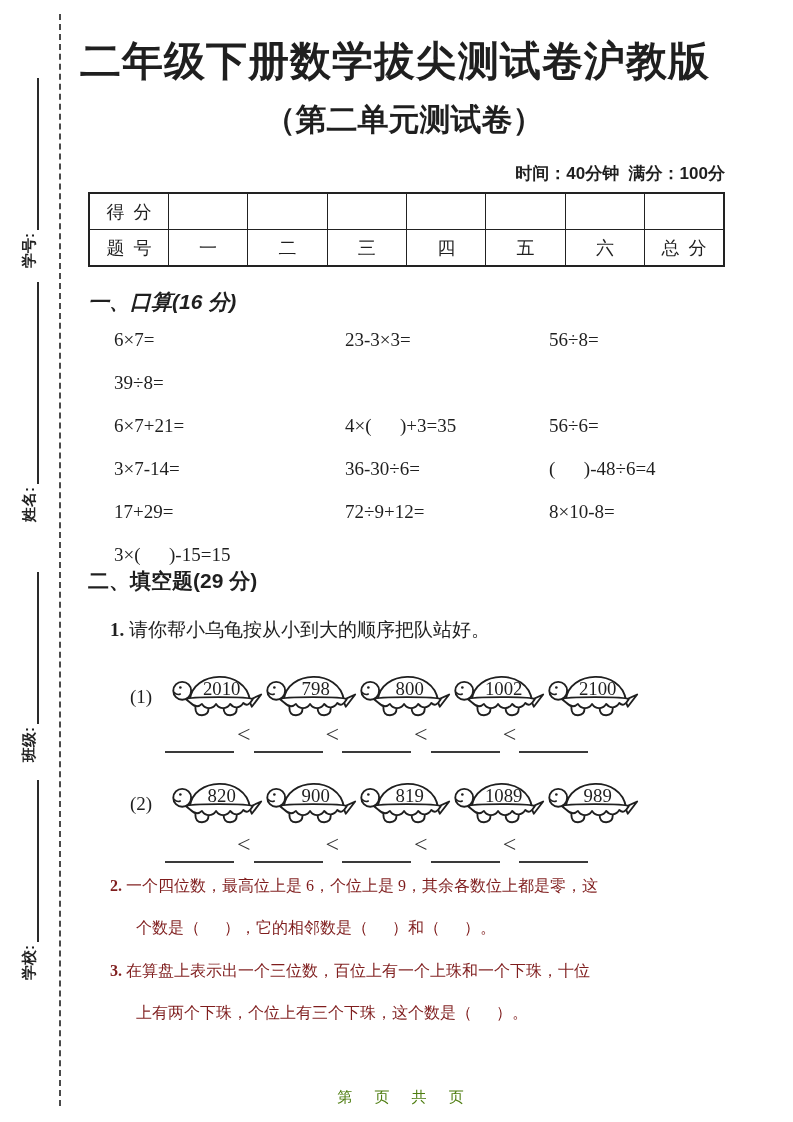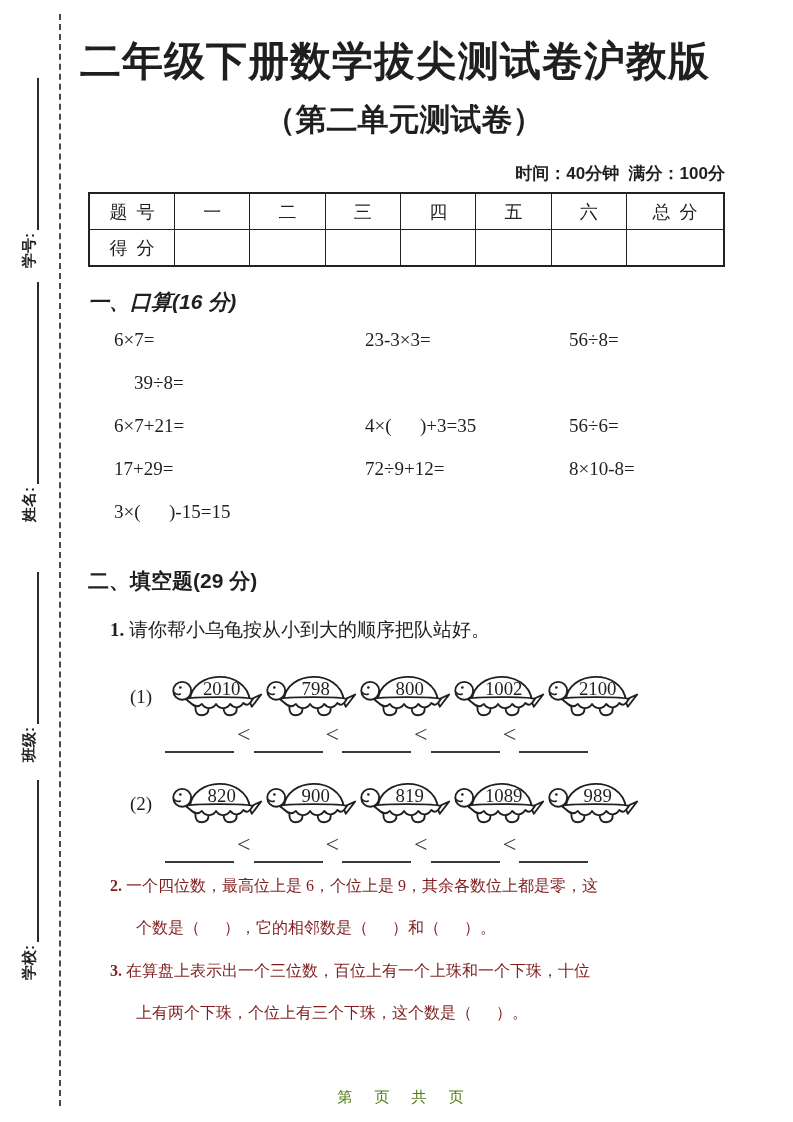--- a/index.html
+++ b/index.html
@@ -35,21 +35,21 @@
   table.score { border:2.5px solid #222; }
   td.c0 { width:84px; } td.c7 { width:96px; }
 
   .sec-heading { position:absolute; left:88px; font-size:21px; font-weight:bold; white-space:pre; }
   .sec1 { top:288px;font-style:italic; } .sec2 { top:567px; }
 
   .problems { position:absolute; top:318px; left:114px; width:616px;
               font-family:"Liberation Serif", serif; font-size:19px; }
   .prow { display:flex; height:43px; align-items:center; }
   .pcell { white-space:pre; }
-  .pc0 { width:231px; } .pc1 { width:204px;margin-left:20px; } .pc2 { flex:1; }
+  .pc0 { width:231px; } .pc1 { width:204px; } .pc2 { flex:1; }
 
   .q-stem { position:absolute; left:110px; font-family:"Liberation Serif", serif;
             font-size:19px; white-space:pre; }
   .q1stem { top:617px; }
   .qnum { font-weight:bold; }
 
   .turtle-row { position:absolute; left:130px; width:610px; display:flex; align-items:flex-end; }
   .trow1 { top:656px; } .trow2 { top:763px; }
   .t-label { width:40px; font-family:"Liberation Serif", serif; font-size:19px;
              padding-bottom:10px; }
@@ -99,59 +99,64 @@
     <span class="mf-line"></span>
   </div>
 
   <div class="title">二年级下册数学拔尖测试卷沪教版</div>
   <div class="subtitle">（第二单元测试卷）</div>
   <div class="meta">时间：40分钟  满分：100分</div>
 
   <table class="score">
     <tbody>
         <tr>
+      <td>得  分</td>
+      <td></td>
+      <td></td>
+      <td></td>
+      <td></td>
+      <td></td>
+      <td></td>
+      <td></td>
+    </tr>
+    <tr>
       <td class="c0">题  号</td>
       <td>一</td>
       <td>二</td>
       <td>三</td>
       <td>四</td>
       <td>五</td>
       <td>六</td>
       <td class="c7">总  分</td>
     </tr>
-    <tr>
-      <td>得  分</td>
-      <td></td>
-      <td></td>
-      <td></td>
-      <td></td>
-      <td></td>
-      <td></td>
-      <td></td>
-    </tr>
   </tbody>
     </table>
 
   <div class="sec-heading sec1">一、口算(16 分)</div>
 
   <div class="problems">
     <div class="prow">
       <span class="pcell pc0">6×7=</span>
       <span class="pcell pc1">23-3×3=</span>
       <span class="pcell pc2">56÷8=</span>
     </div>
     <div class="prow">
       <span class="pcell pc1">39÷8=</span>
     </div>
     <div class="prow">
       <span class="pcell pc0">6×7+21=</span>
       <span class="pcell pc1">4×(      )+3=35</span>
       <span class="pcell pc2">56÷6=</span>
     </div>
     <div class="prow">
+      <span class="pcell pc0">3×7-14=</span>
+      <span class="pcell pc1">36-30÷6=</span>
+      <span class="pcell pc2">(      )-48÷6=4</span>
+    </div>
+    <div class="prow">
       <span class="pcell pc0">17+29=</span>
       <span class="pcell pc1">72÷9+12=</span>
       <span class="pcell pc2">8×10-8=</span>
     </div>
     <div class="prow">
       <span class="pcell pc0">3×(      )-15=15</span>
       <span class="pcell pc1"></span>
       <span class="pcell pc2"></span>
     </div>
   </div>

